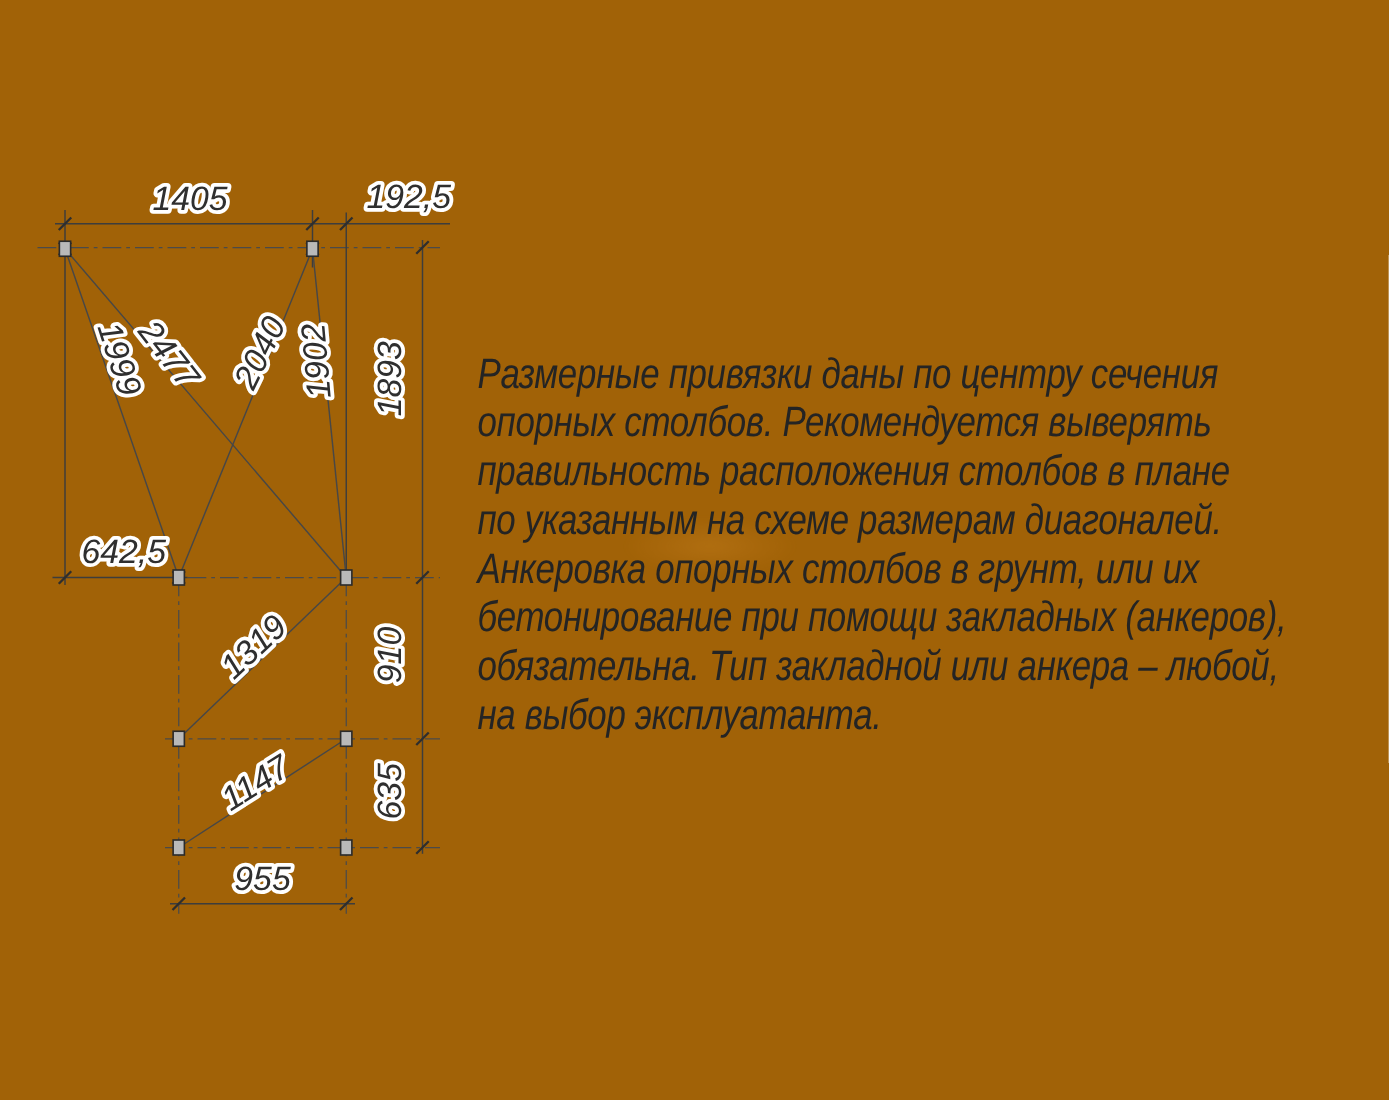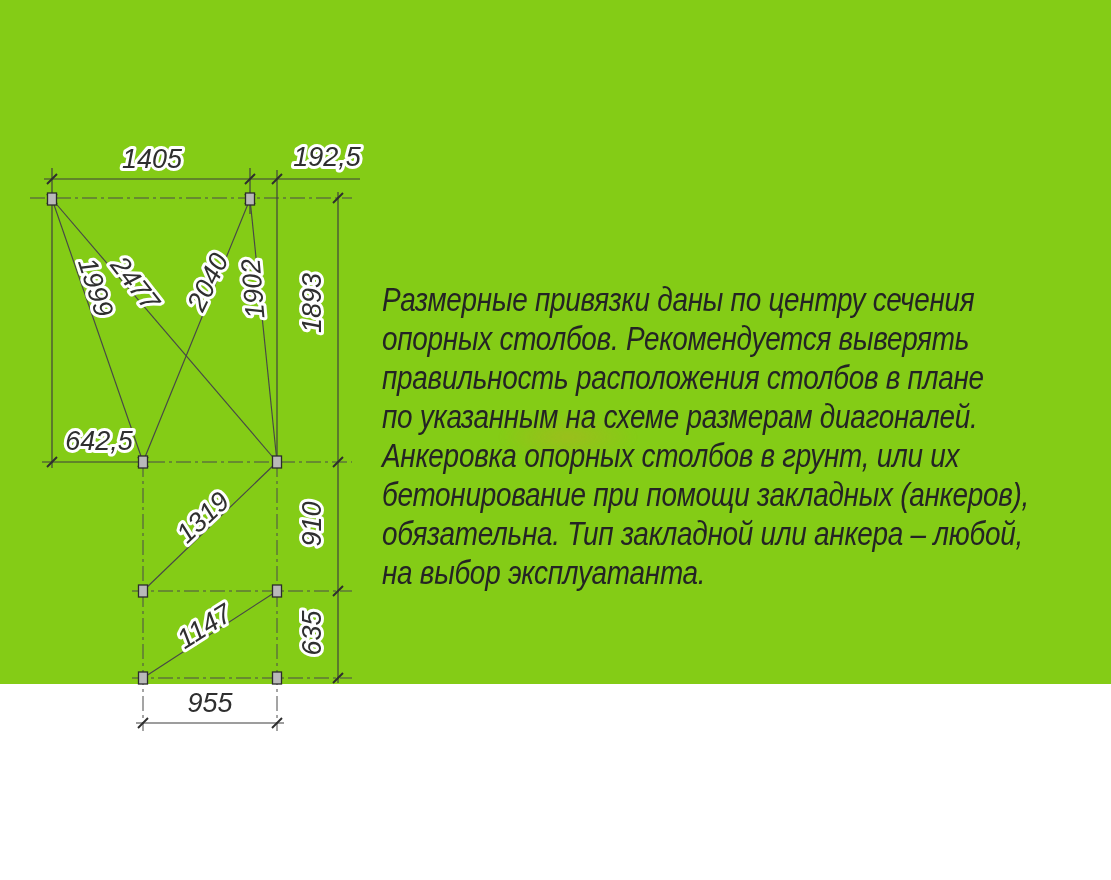--- a/index.html
+++ b/index.html
@@ -2,21 +2,21 @@
 <html><head>
 <meta charset="utf-8">
 <style>
   html, body { margin: 0; padding: 0; }
   body {
     width: 1111px; height: 880px;
     background: #ffffff;
     overflow: hidden;
     font-family: "Liberation Sans", sans-serif;
   }
-  .canvas { position: relative; width: 1111px; height: 684px; background: #84cc16; }
+  .canvas { position: relative; width: 1111px; height: 880px; background: #a16207; }
 
   svg.plan { position: absolute; left: 0; top: 0; }
 
   
   .dl  { stroke: #3d3d3d; stroke-width: 1.15; fill: none; }
   .diag{ stroke: #474747; stroke-width: 1.15; fill: none; }
   .cl  { stroke: #4a4a4a; stroke-width: 1; fill: none; stroke-dasharray: 15 4 3 4; }
   .tk  { stroke: #2e2e2e; stroke-width: 1.9; fill: none; }
   .post{ fill: #b9b9b9; stroke: #2b2b2b; stroke-width: 1.3; }
 

